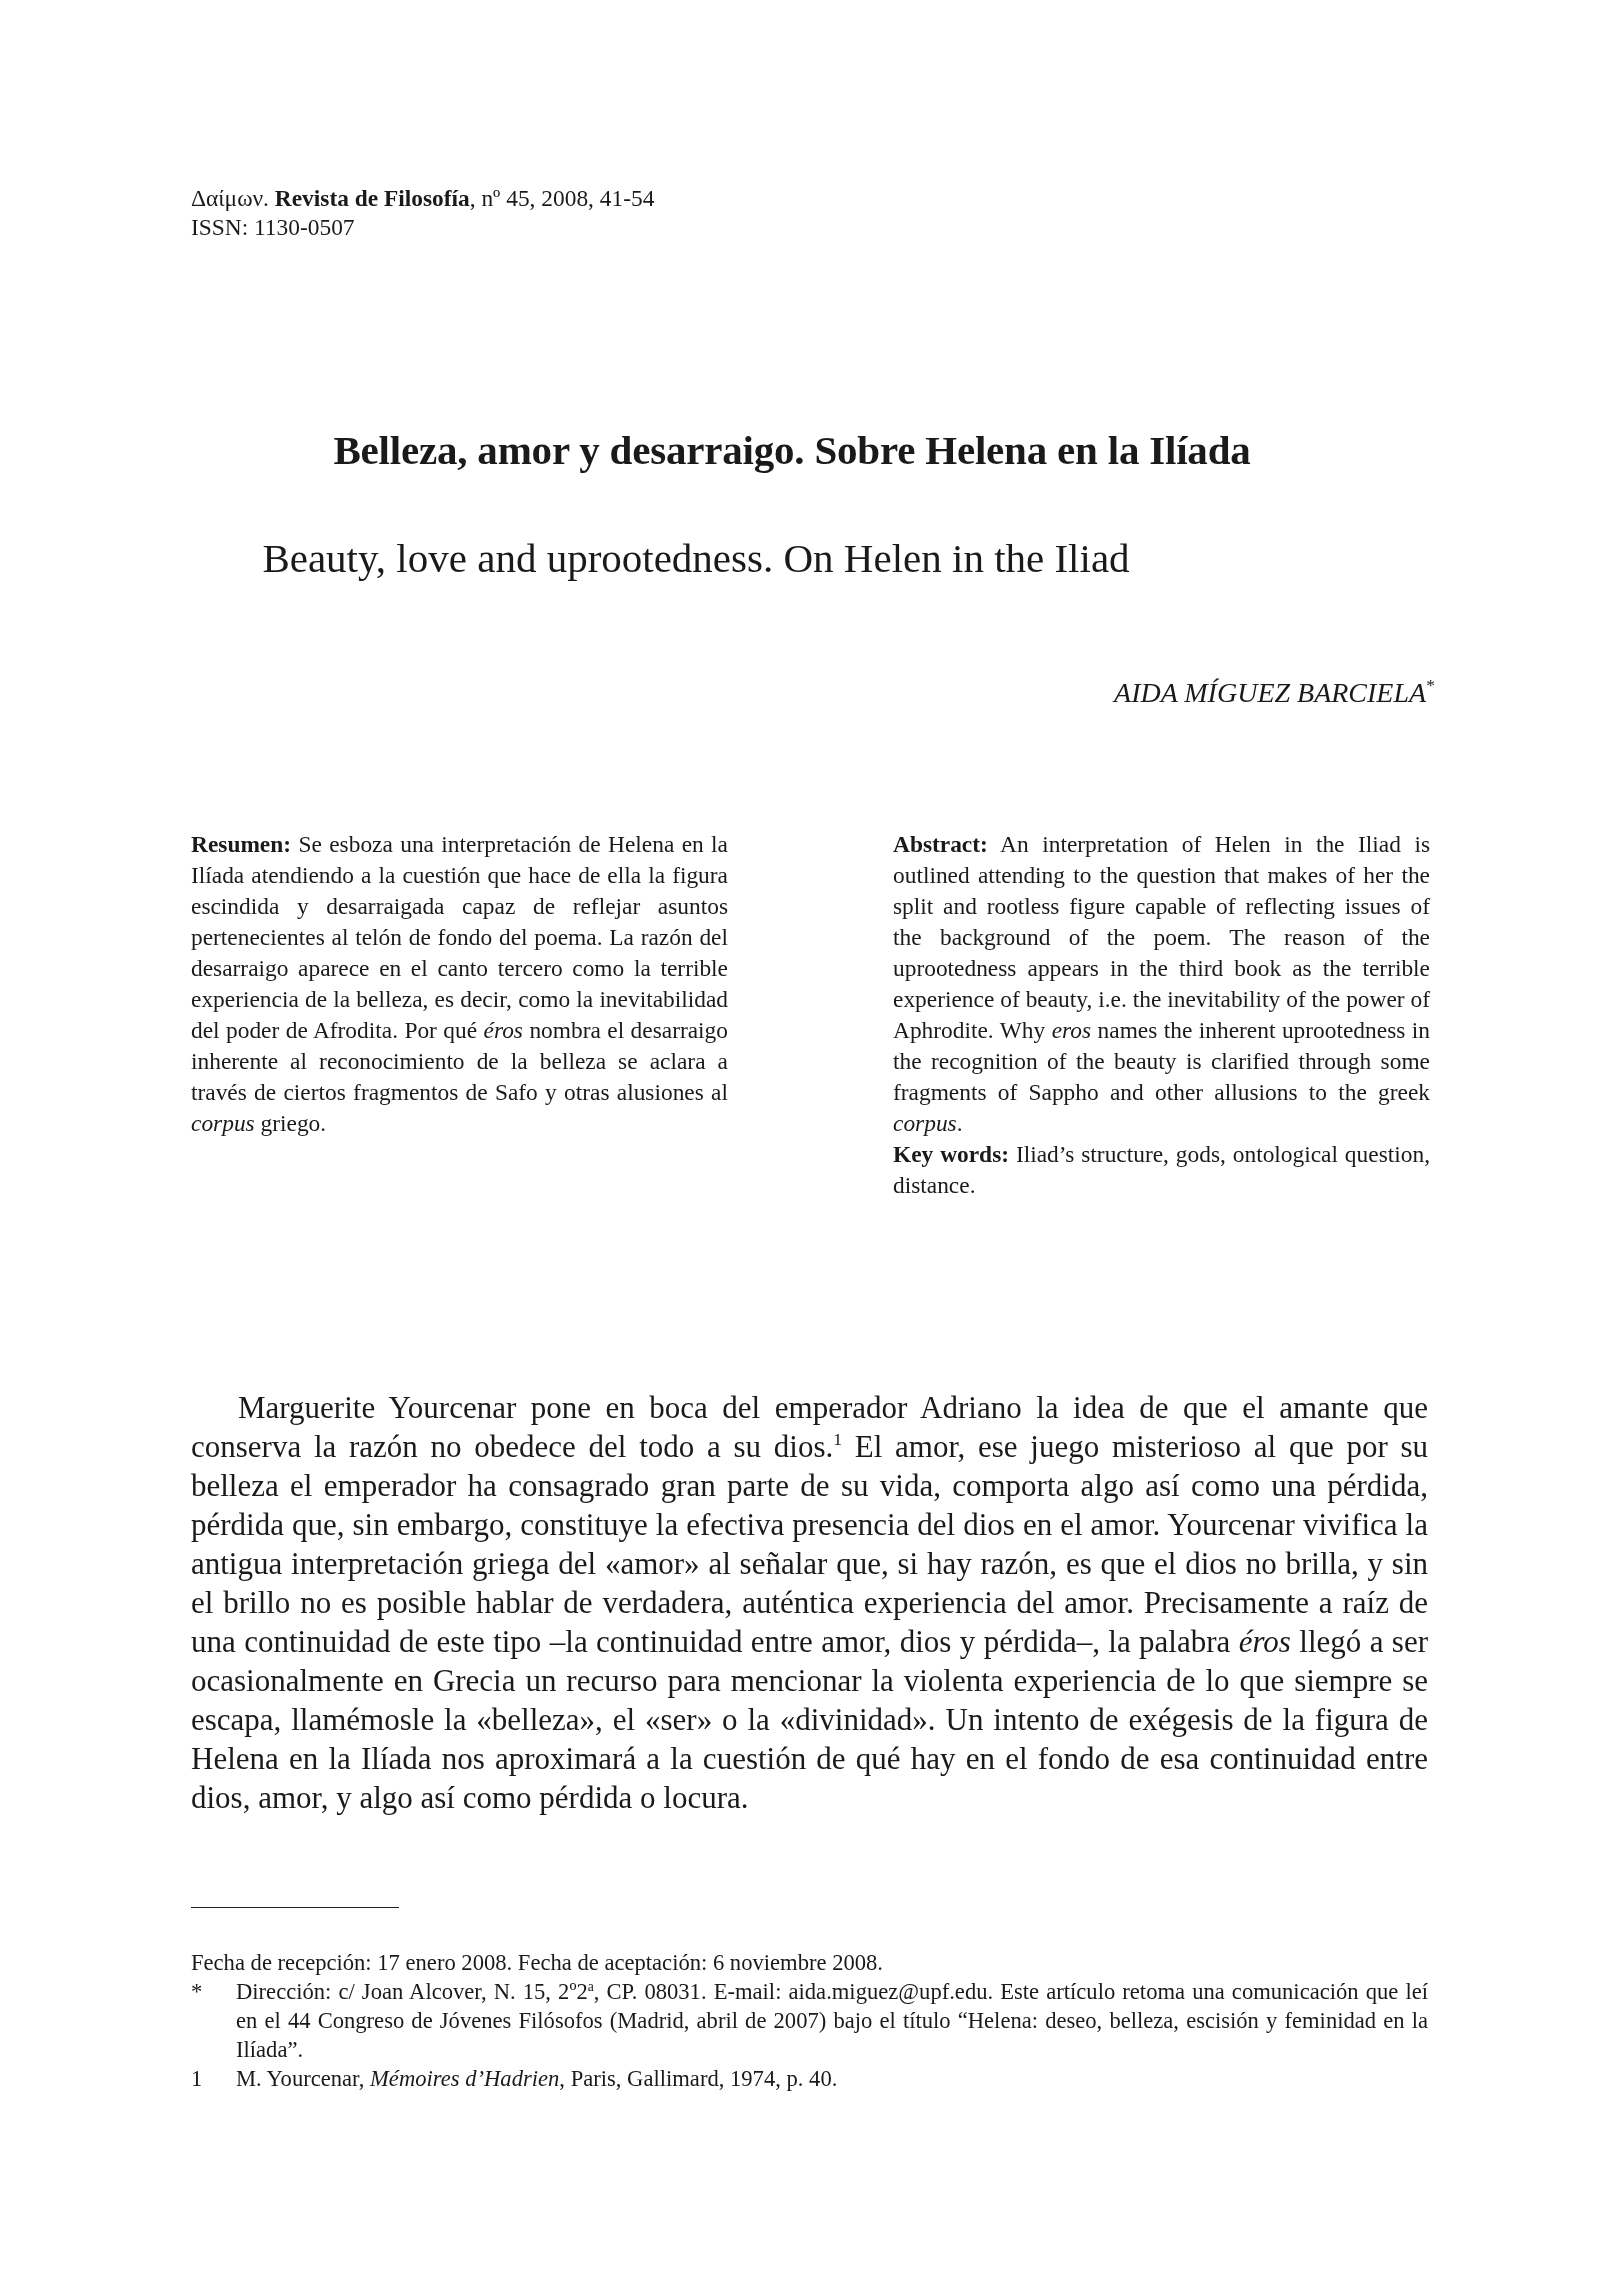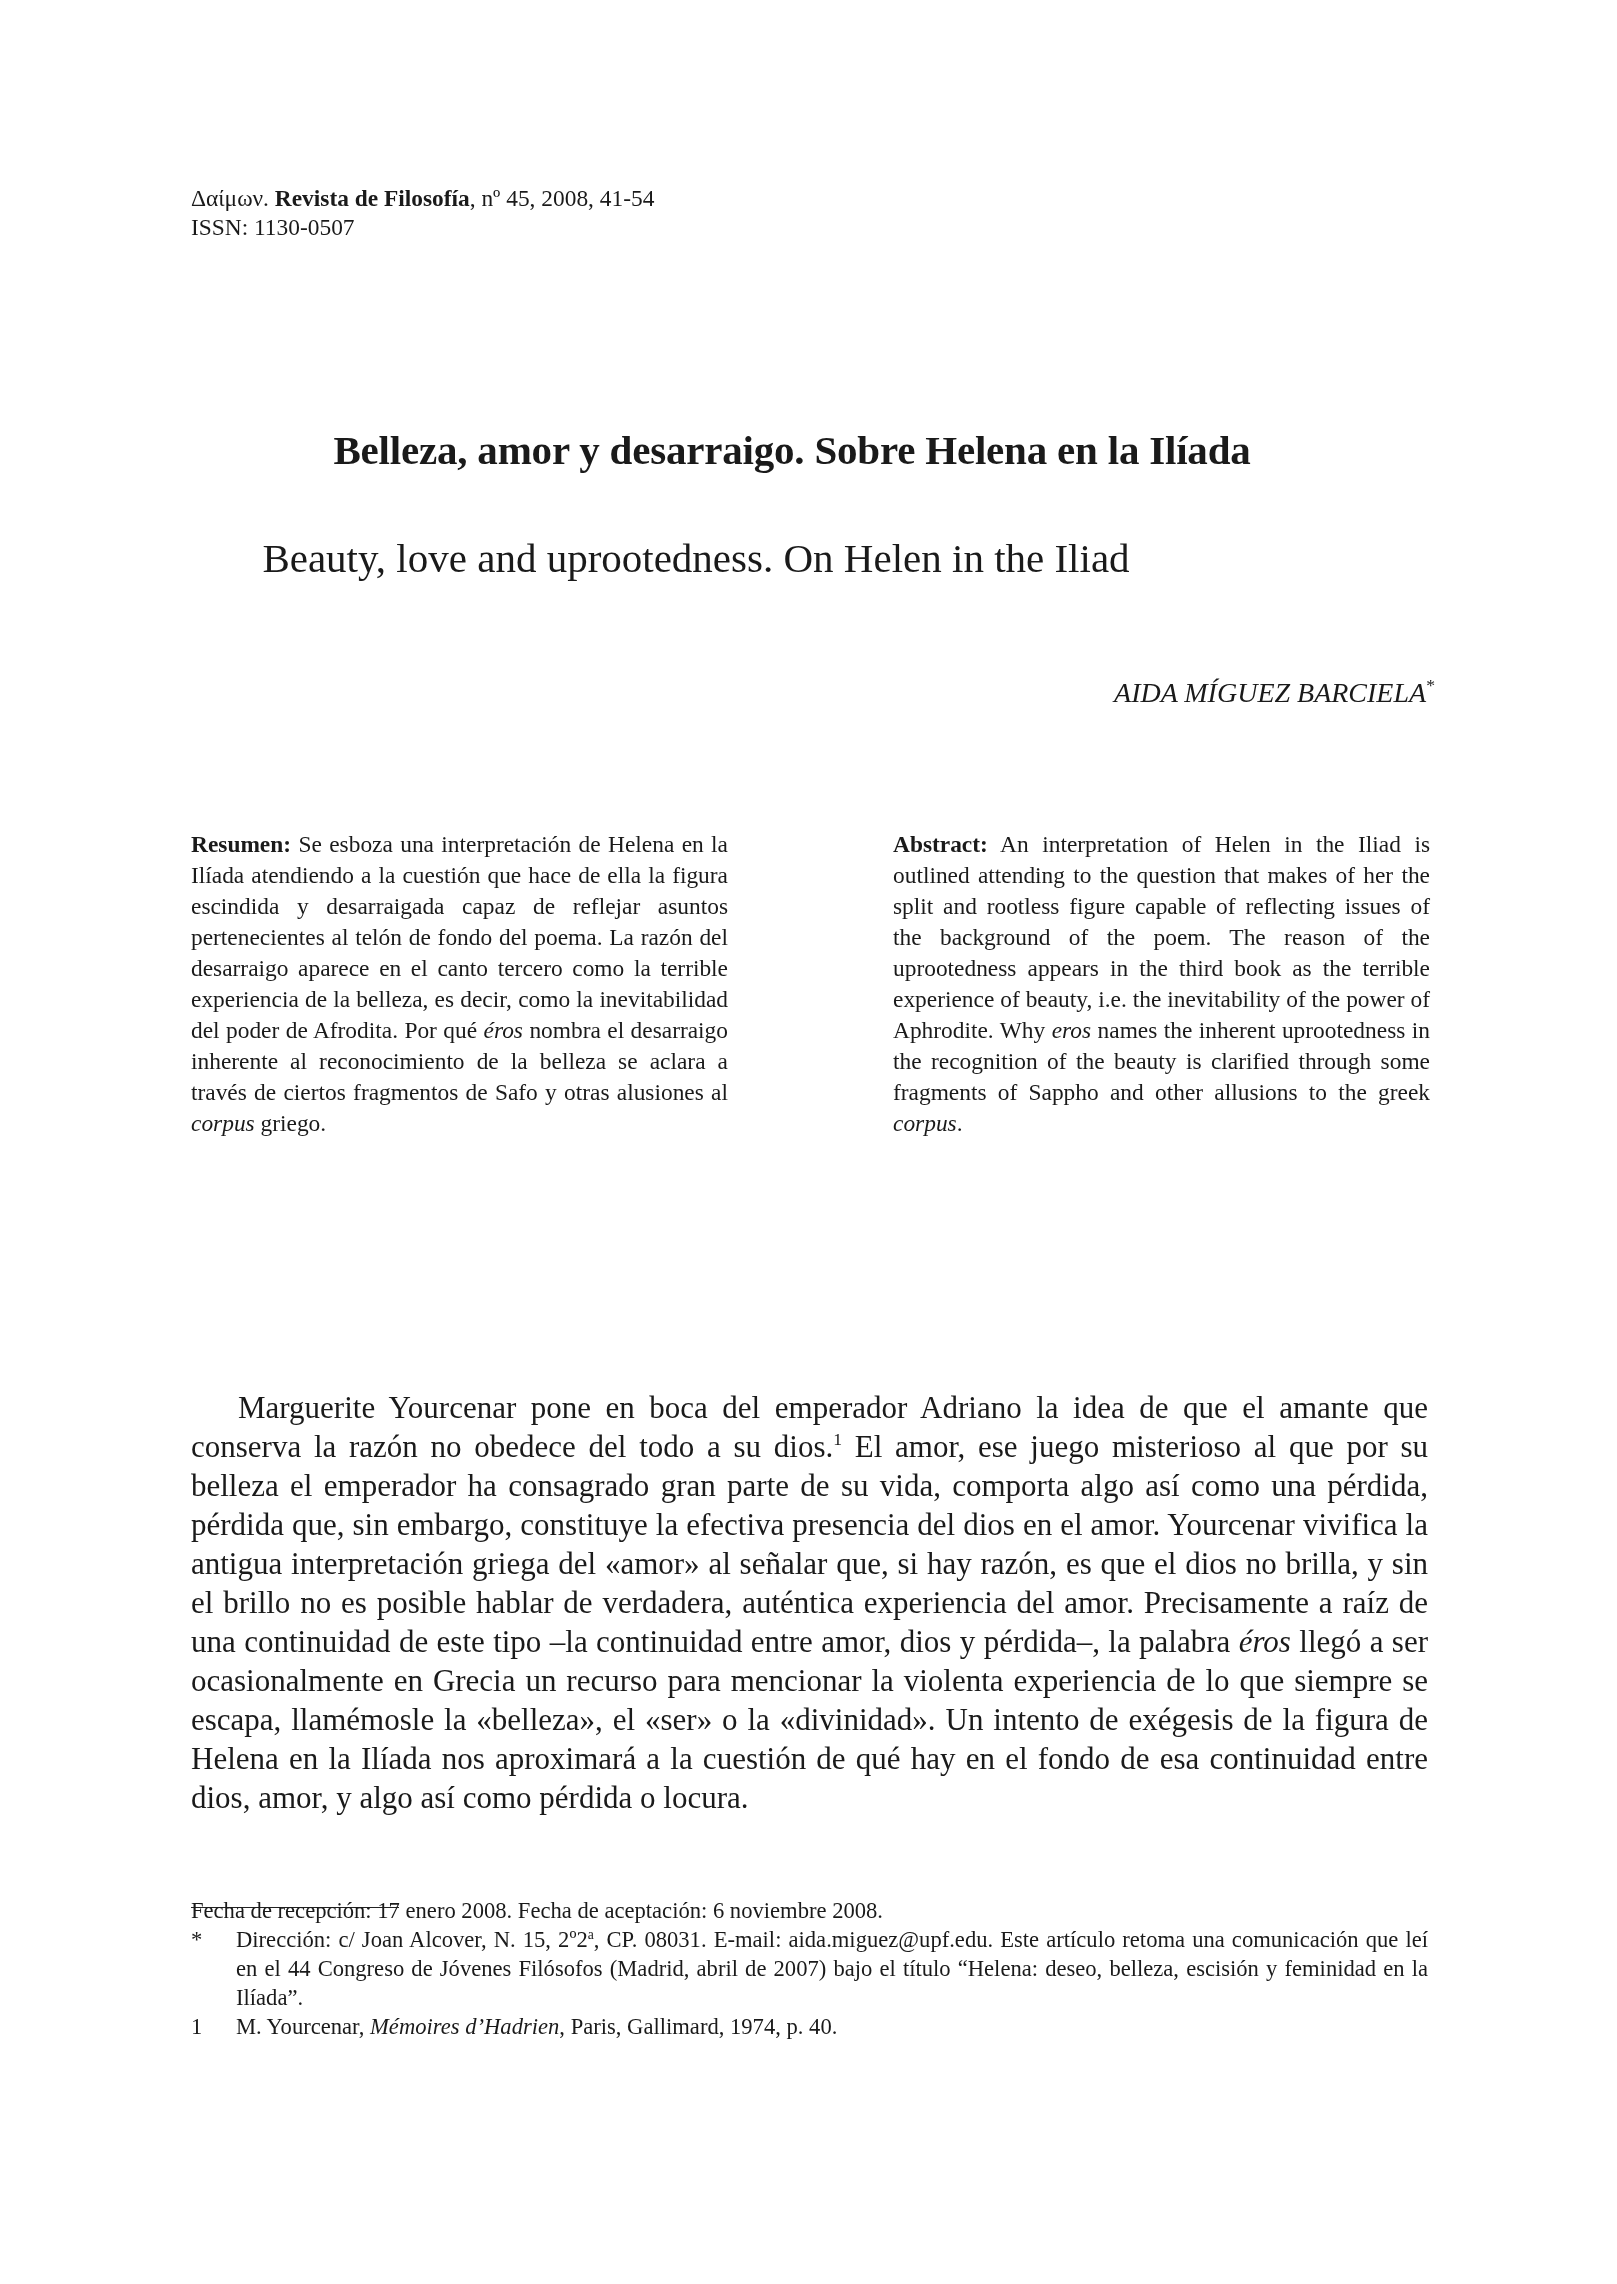--- a/index.html
+++ b/index.html
@@ -14,21 +14,21 @@
   .author sup { font-style: normal; font-size: 17.7px; vertical-align: 11.3px; }
   .abstract-col { top: 829px; width: 537px; font-size: 23.4px; line-height: 31px; text-align: justify; }
   .abstract-col.left { left: 191px; }
   .abstract-col.right { left: 893px; }
   .abstract-col p { margin: 0; }
   .lbl { font-weight: bold; }
   .body-text { left: 191px; top: 1388px; width: 1237px; font-size: 31px; line-height: 39px; text-align: justify; }
   .body-text p { margin: 0; text-indent: 47px; font-family: Liberation Serif, serif; }
   .body-text sup { font-size: 17.7px; vertical-align: 12px; line-height: 0; }
   .rule { left: 191px; top: 1907px; width: 208px; height: 0; border-top: 1.6px solid #222; }
-  .footnotes { left: 191px; top: 1896px; width: 1237px; font-size: 22.6px; line-height: 29px; font-family: Liberation Serif, serif; }
+  .footnotes { left: 191px; top: 1948px; width: 1237px; font-size: 22.6px; line-height: 29px; font-family: Liberation Serif, serif; }
   .fn { display: flex; text-align: justify; }
   .fn-mark { width: 45px; flex: 0 0 45px; }
   .fn-body { flex: 1; }
   .fn-plain { margin: 0; }
   .fn sup { font-size: 13.7px; vertical-align: 8px; line-height: 0; }
   i { font-style: italic; }
 </style>
 </head>
 <body>
 
@@ -46,20 +46,21 @@
 <div class="abs author">
   <span>AIDA MÍGUEZ BARCIELA</span><sup>*</sup>
 </div>
 
 <div class="abs abstract-col left">
   <p><span class="lbl">Resumen:</span><span> Se esboza una interpretación de Helena en la Ilíada atendiendo a la cuestión que hace de ella la figura escindida y desarraigada capaz de reflejar asuntos pertenecientes al telón de fondo del poema. La razón del desarraigo aparece en el canto tercero como la terrible experiencia de la belleza, es decir, como la inevitabilidad del poder de Afrodita. Por qué </span><i>éros</i><span> nombra el desarraigo inherente al reconocimiento de la belleza se aclara a través de ciertos fragmentos de Safo y otras alusiones al </span><i>corpus</i><span> griego.</span></p>
 </div>
 
 <div class="abs abstract-col right">
   <p><span class="lbl">Abstract:</span><span> An interpretation of Helen in the Iliad is outlined attending to the question that makes of her the split and rootless figure capable of reflecting issues of the background of the poem. The reason of the uprootedness appears in the third book as the terrible experience of beauty, i.e. the inevitability of the power of Aphrodite. Why </span><i>eros</i><span> names the inherent uprootedness in the recognition of the beauty is clarified through some fragments of Sappho and other allusions to the greek </span><i>corpus</i><span>.</span></p>
+  <p><span class="lbl">Key words:</span><span> Iliad’s structure, gods, ontological question, distance.</span></p>
 </div>
 
 <div class="abs body-text">
   <p><span>Marguerite Yourcenar pone en boca del emperador Adriano la idea de que el amante que conserva la razón no obedece del todo a su dios.</span><sup>1</sup><span> El amor, ese juego misterioso al que por su belleza el emperador ha consagrado gran parte de su vida, comporta algo así como una pérdida, pérdida que, sin embargo, constituye la efectiva presencia del dios en el amor. Yourcenar vivifica la antigua interpretación griega del «amor» al señalar que, si hay razón, es que el dios no brilla, y sin el brillo no es posible hablar de verdadera, auténtica experiencia del amor. Precisamente a raíz de una continuidad de este tipo –la continuidad entre amor, dios y pérdida–, la palabra </span><i>éros</i><span> llegó a ser ocasionalmente en Grecia un recurso para mencionar la violenta experiencia de lo que siempre se escapa, llamémosle la «belleza», el «ser» o la «divinidad». Un intento de exégesis de la figura de Helena en la Ilíada nos aproximará a la cuestión de qué hay en el fondo de esa continuidad entre dios, amor, y algo así como pérdida o locura.</span></p>
 </div>
 
 <div class="abs rule"></div>
 
 <div class="abs footnotes">
   <p class="fn-plain">Fecha de recepción: 17 enero 2008. Fecha de aceptación: 6 noviembre 2008.</p>

